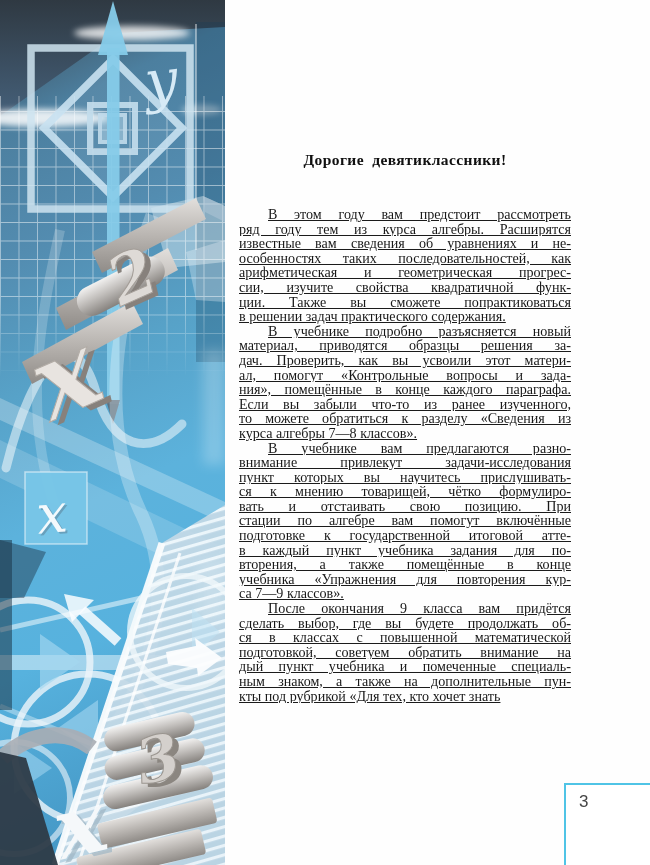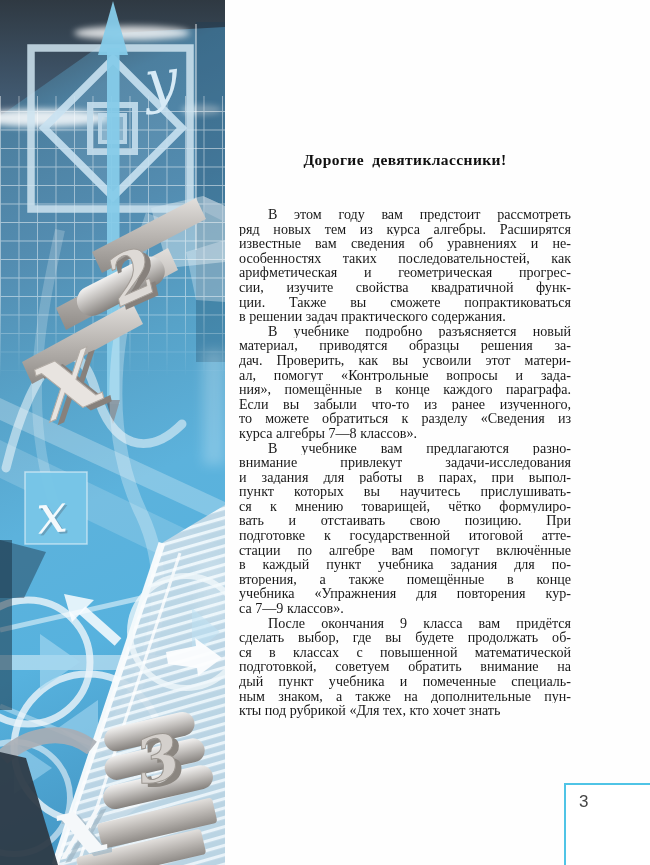--- a/index.html
+++ b/index.html
@@ -9,21 +9,21 @@
     font-family:"Liberation Serif", serif;
   }
   .art-panel { position:absolute; left:0; top:0; width:225px; height:865px; }
   .art-panel svg { display:block; }
 
   .content { position:absolute; left:233px; top:151px; width:332px; color:#1b1b1b;margin-left:6px; }
   .heading {
     font-weight:bold; font-size:15.5px; line-height:17px;
     text-align:center; letter-spacing:.4px; word-spacing:4px; color:#101010;
   }
-  .body-text { margin-top:39px; }
+  .body-text { margin-top:39px;text-decoration:underline; }
   .line {
     font-size:14.1px; line-height:14.6px; height:14.6px;
     text-align:justify; text-align-last:justify;
     overflow:hidden; color:#181818;
   }
   .line.first { text-indent:29px; }
   .line.last  { text-align-last:left; }
 
   .pagenum-box {
     position:absolute; left:564px; top:783px; width:86px; height:82px;
@@ -188,43 +188,42 @@
     <polygon points="0,540 46,552 24,598 0,598" fill="rgba(28,52,70,0.45)"></polygon>
     <rect x="203" y="350" width="22" height="115" fill="#ffffff" opacity="0.22" filter="url(#b6)"></rect>
     <rect x="200" y="560" width="25" height="60" fill="#ffffff" opacity="0.15" filter="url(#b6)"></rect>
   </svg>
   </div>
 
   <div class="content">
     <div class="heading">Дорогие девятиклассники!</div>
     <div class="body-text">
         <div class="line first">В этом году вам предстоит рассмотреть</div>
-        <div class="line">ряд новых тем из курса алгебры. Расширятся</div>
+        <div class="line">ряд году тем из курса алгебры. Расширятся</div>
         <div class="line">известные вам сведения об уравнениях и не-</div>
         <div class="line">особенностях таких последовательностей, как</div>
         <div class="line">арифметическая и геометрическая прогрес-</div>
         <div class="line">сии, изучите свойства квадратичной функ-</div>
         <div class="line">ции. Также вы сможете попрактиковаться</div>
         <div class="line last">в решении задач практического содержания.</div>
         <div class="line first">В учебнике подробно разъясняется новый</div>
         <div class="line">материал, приводятся образцы решения за-</div>
         <div class="line">дач. Проверить, как вы усвоили этот матери-</div>
         <div class="line">ал, помогут «Контрольные вопросы и зада-</div>
         <div class="line">ния», помещённые в конце каждого параграфа.</div>
         <div class="line">Если вы забыли что-то из ранее изученного,</div>
         <div class="line">то можете обратиться к разделу «Сведения из</div>
         <div class="line last">курса алгебры 7—8 классов».</div>
         <div class="line first">В учебнике вам предлагаются разно-</div>
         <div class="line">внимание привлекут задачи-исследования</div>
-        <div class="line">и задания для работы в парах, при выпол-</div>
         <div class="line">пункт которых вы научитесь прислушивать-</div>
         <div class="line">ся к мнению товарищей, чётко формулиро-</div>
         <div class="line">вать и отстаивать свою позицию. При</div>
+        <div class="line">стации по алгебре вам помогут включённые</div>
         <div class="line">подготовке к государственной итоговой атте-</div>
-        <div class="line">стации по алгебре вам помогут включённые</div>
         <div class="line">в каждый пункт учебника задания для по-</div>
         <div class="line">вторения, а также помещённые в конце</div>
         <div class="line">учебника «Упражнения для повторения кур-</div>
         <div class="line last">са 7—9 классов».</div>
         <div class="line first">После окончания 9 класса вам придётся</div>
         <div class="line">сделать выбор, где вы будете продолжать об-</div>
         <div class="line">ся в классах с повышенной математической</div>
         <div class="line">подготовкой, советуем обратить внимание на</div>
         <div class="line">дый пункт учебника и помеченные специаль-</div>
         <div class="line">ным знаком, а также на дополнительные пун-</div>

